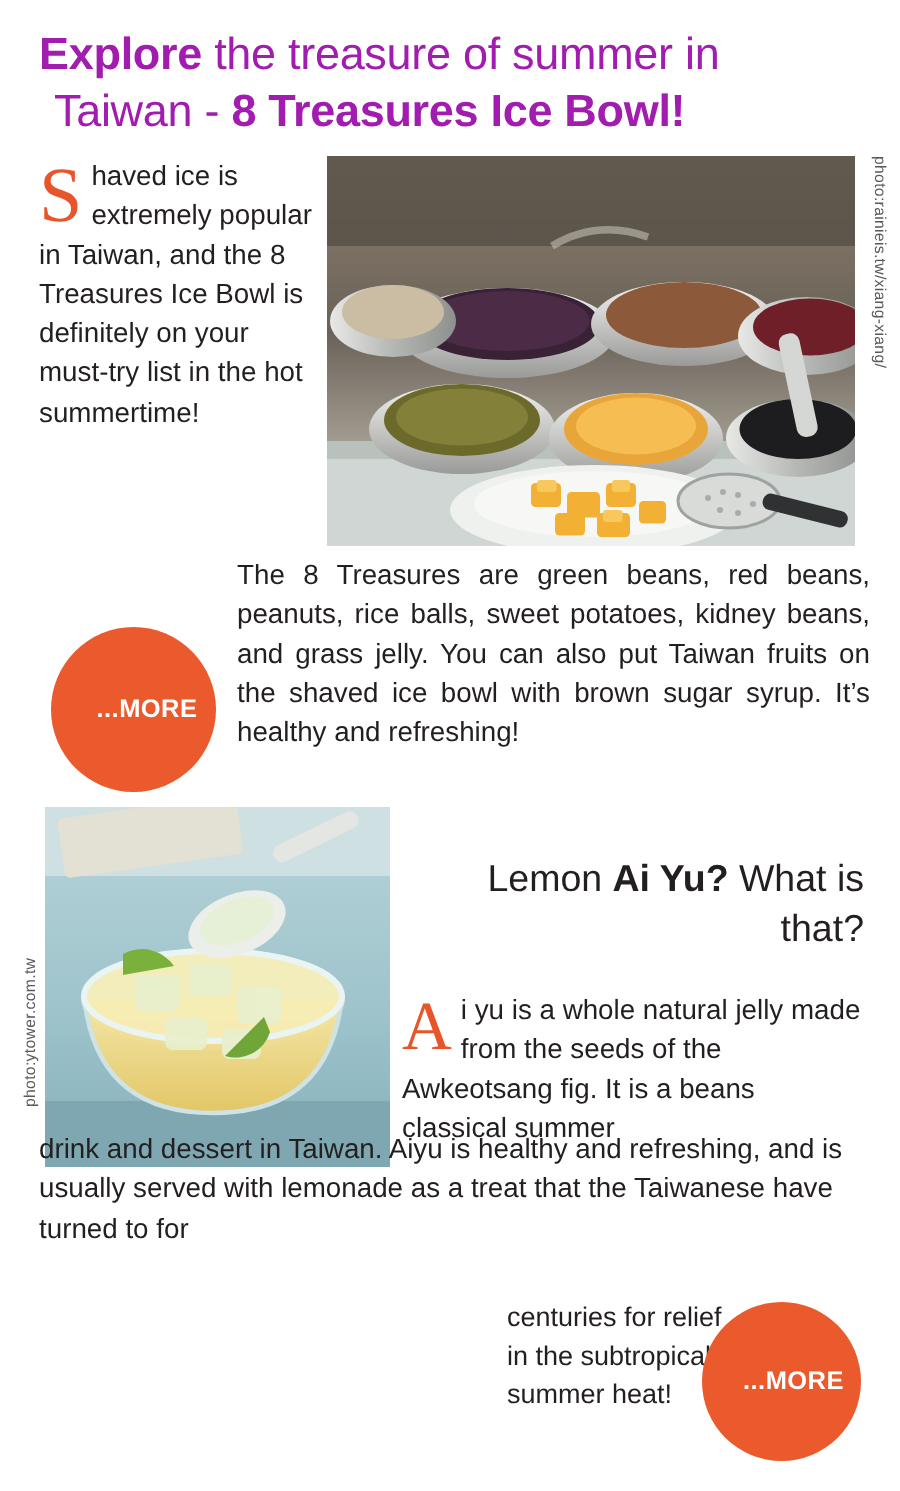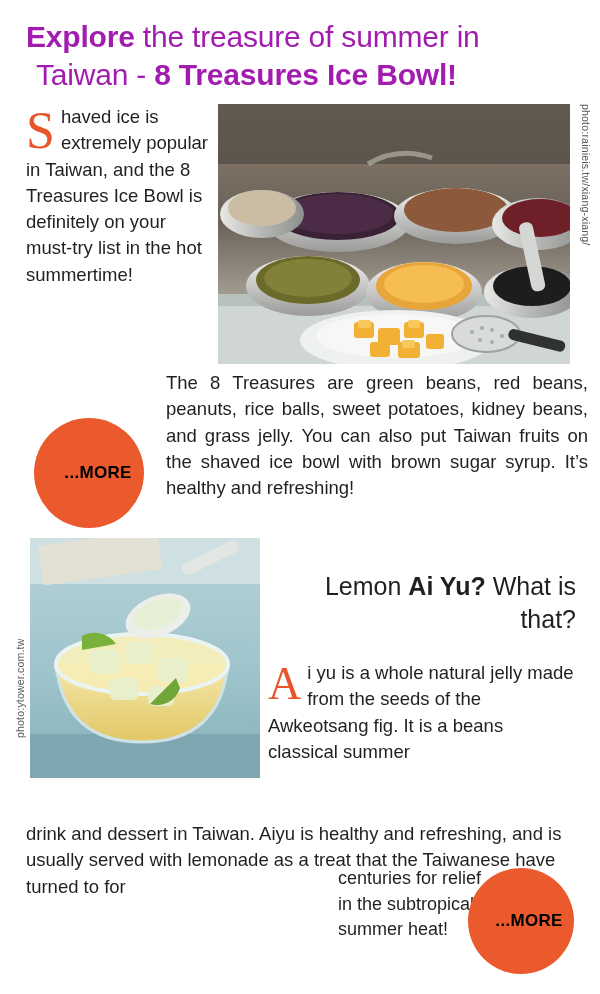--- a/index.html
+++ b/index.html
@@ -70,38 +70,38 @@
     font-family: "Liberation Serif", serif;
     color: #e8552a;
     font-size: 52px;
     line-height: 0.82;
     padding: 6px 6px 0 0;
     font-weight: normal;
   }
 
   .intro-rest {
     position: absolute;
-    left: 38px; top: 370px;
+    left: 30px; top: 370px;
     width: 550px;
     font-size: 18.5px;
     line-height: 1.42;
     color: #231f20;
     text-align: justify;
   }
   .rest-shape {
     float: left;
     width: 128px; height: 118px;
   }
 
   
   .more-badge {
     position: absolute;
     border-radius: 50%;
     background: #ea5a2d;
-    color: #000000;
+    color: #ffffff;
     font-weight: bold;
     display: flex;
     align-items: center;
     justify-content: center;
     font-size: 17px;
     letter-spacing: 0.3px;
   }
   .more-1 {
     left: 34px; top: 418px;
     width: 110px; height: 110px;
@@ -157,21 +157,21 @@
   .dropcap-a {
     float: left;
     font-family: "Liberation Serif", serif;
     color: #e8552a;
     font-size: 46px;
     line-height: 0.85;
     padding: 4px 6px 0 0;
   }
   .aiyu-wide {
     position: absolute;
-    left: 26px; top: 821px;
+    left: 26px; top: 753px;
     width: 550px;
     font-size: 18.5px;
     line-height: 1.42;
   }
   .aiyu-tail {
     position: absolute;
     left: 296px; top: 866px;
     width: 160px;
     font-size: 18px;
     line-height: 1.42;

